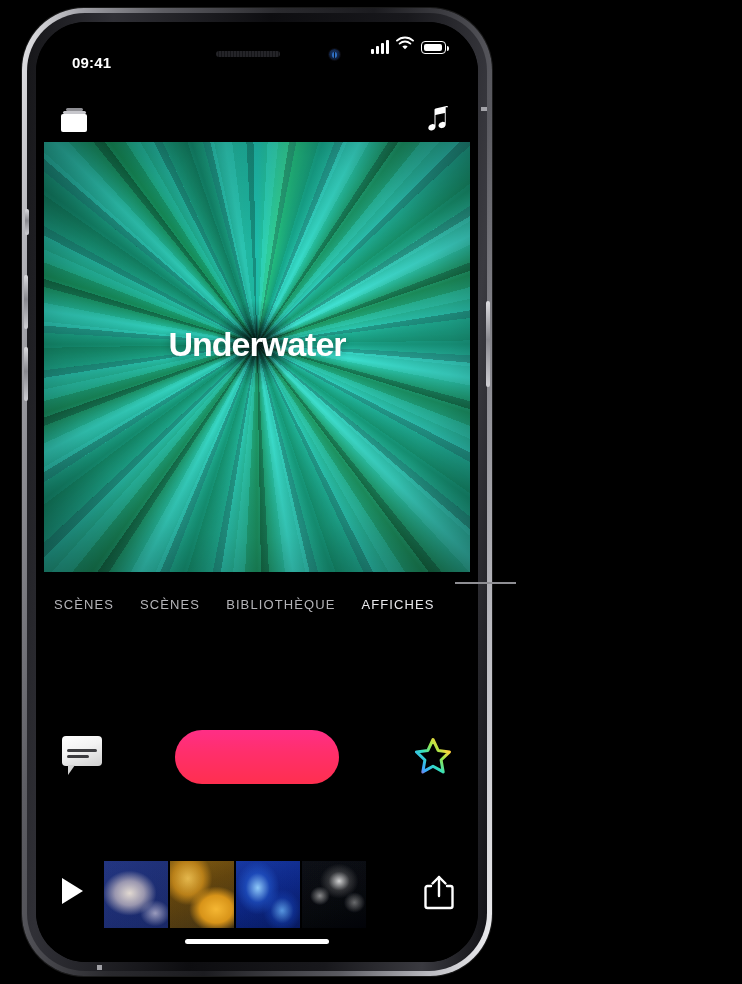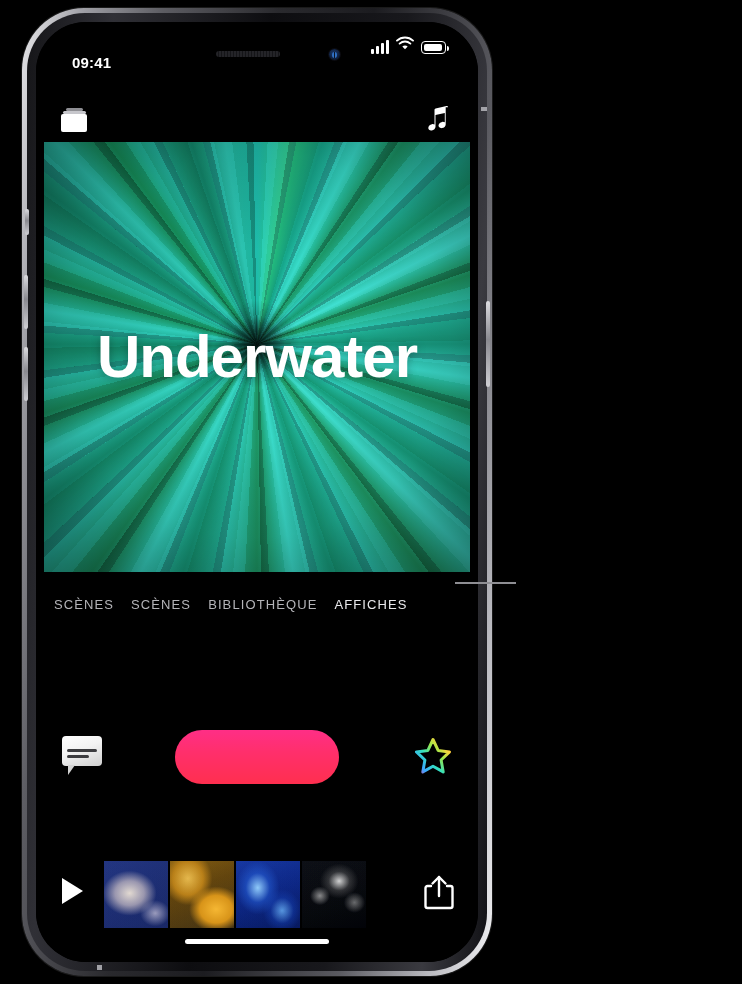--- a/index.html
+++ b/index.html
@@ -236,37 +236,37 @@
     background:
       radial-gradient(circle at 50% 47%, rgba(0,0,0,0.0) 30%, rgba(0,0,0,0.12) 62%, rgba(0,0,0,0.42) 100%),
       radial-gradient(circle at 50% 47%, rgba(0,0,0,0.75) 0%, rgba(0,0,0,0.0) 9%);
   }
   .poster-title {
     position: absolute;
     left: 0; right: 0;
     top: 185px;
     text-align: center;
     color: #ffffff;
-    font-size: 60px;
+    font-size: 34px;
     font-weight: bold;
     letter-spacing: -1px;
     line-height: 1;
     text-shadow: 0 1px 10px rgba(0,0,0,0.28);
   }
 
   
   .tabbar {
     position: absolute;
     left: 0; top: 565px;
     width: 442px; height: 34px;
     display: flex;
     align-items: center;
     padding-left: 18px;
     box-sizing: border-box;
-    gap: 17px;
+    gap: 26px;
   }
   .tab {
     font-size: 13px;
     letter-spacing: 1.1px;
     color: #b4b4b8;
     white-space: nowrap;
   }
   .tab.active { color: #e9e9ec; }
 
   

